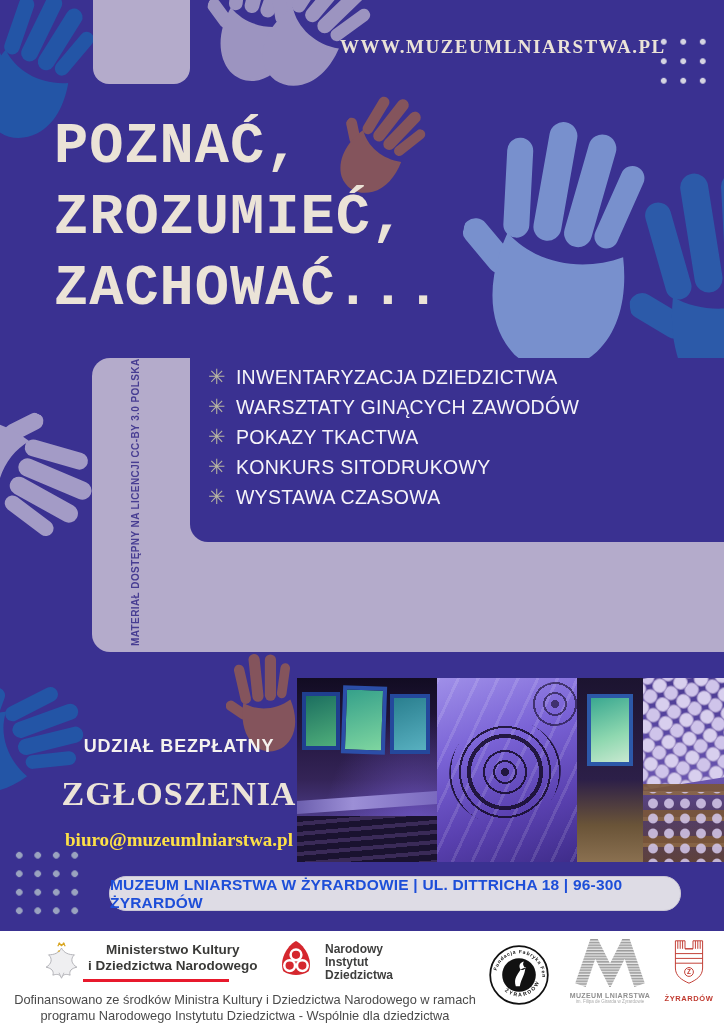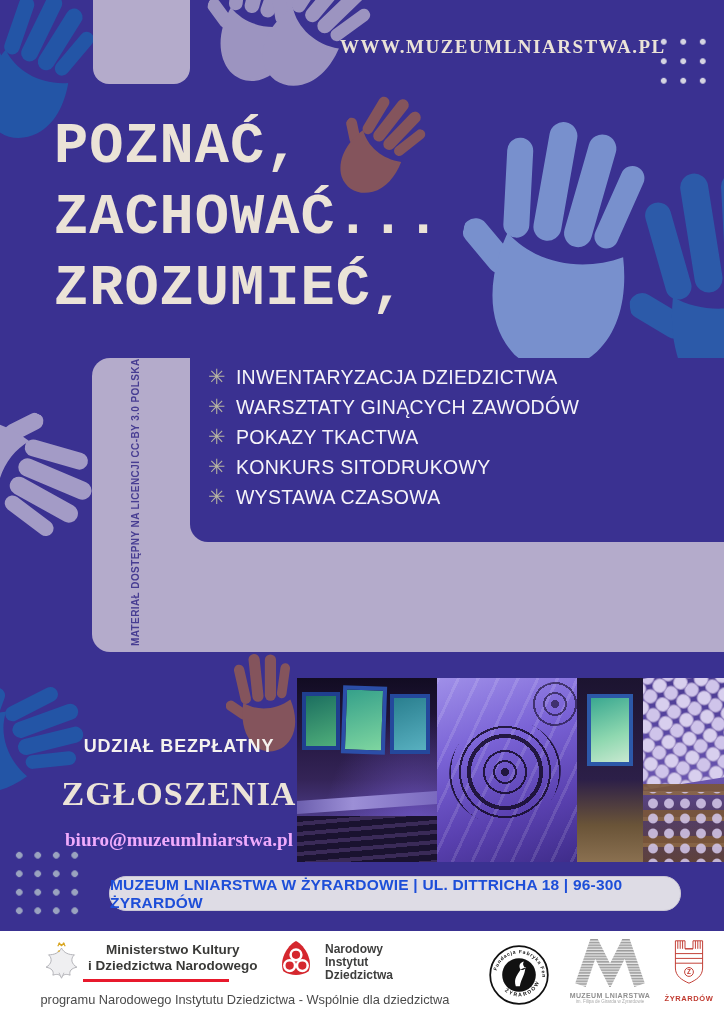--- a/index.html
+++ b/index.html
@@ -38,21 +38,21 @@
   .program-list li{display:flex;align-items:center;height:30px;color:#f6f4f9;
     font-size:19.5px;letter-spacing:0.3px;font-weight:500;}
   .program-list .bullet{font-family:"DejaVu Sans",sans-serif;color:#b7b4a2;
     font-size:21px;margin-right:10px;line-height:1;}
   
   .participation{position:absolute;left:58px;top:736px;width:242px;text-align:center;}
   .free-label{font-size:18px;font-weight:700;letter-spacing:0.8px;color:#f5f2ee;}
   .apply-label{margin-top:18px;font-family:"Liberation Serif",serif;font-weight:700;
     font-size:34px;letter-spacing:1px;color:#ece4d8;}
   .email{margin-top:16px;font-family:"Liberation Serif",serif;font-weight:700;
-    font-size:19px;color:#f0abfc;}
+    font-size:19px;color:#fde047;}
   
   .collage{position:absolute;left:297px;top:678px;width:427px;height:184px;display:flex;}
   .ph{position:relative;height:100%;overflow:hidden;}
   .ph-a{width:140px;background:
     radial-gradient(ellipse at 85% 82%,rgba(130,100,230,.55),transparent 55%),
     linear-gradient(180deg,#120c22 0%,#241740 30%,#342457 55%,#4b3a85 75%,#6a58b8 100%);}
   .frame{position:absolute;}
   .f1{left:5px;top:14px;width:30px;height:50px;border:4px solid #1f3f8f;
     background:linear-gradient(160deg,#1c6f60,#4fae7a);}
   .f2{left:45px;top:8px;width:36px;height:60px;border:4px solid #2b4ea8;
@@ -158,22 +158,22 @@
       <use href="#handshape"></use>
     </svg>
 
   <div class="dots dots-tr"></div>
   <div class="dots dots-bl"></div>
 
   <div class="top-tab"></div>
   <div class="site-url">WWW.MUZEUMLNIARSTWA.PL</div>
   <div class="title">
     <div>POZNAĆ,</div>
+    <div>ZROZUMIEĆ,</div>
     <div>ZACHOWAĆ...</div>
-    <div>ZROZUMIEĆ,</div>
   </div>
 
   <div class="lav-band"></div>
   <div class="list-cover"></div>
   <div class="license-vertical">MATERIAŁ DOSTĘPNY NA LICENCJI CC-BY 3.0 POLSKA</div>
   <ul class="program-list">
     <li>
       <span class="bullet">✳</span>
       <span>INWENTARYZACJA DZIEDZICTWA</span>
     </li>
@@ -292,17 +292,18 @@
           <path d="M8,18 H42 M8,24 H42 M8,30 H42"></path>
           <path d="M20,12 H30"></path>
           <circle cx="25" cy="41" r="5.5"></circle>
         </g>
         <text x="25" y="44" font-size="8" font-weight="bold" text-anchor="middle" fill="#c03a30">Ż</text>
       </svg>
       <div class="crest-name">ŻYRARDÓW</div>
     </div>
 
     <div class="funding-note">
+      <div>Dofinansowano ze środków Ministra Kultury i Dziedzictwa Narodowego w ramach</div>
       <div>programu Narodowego Instytutu Dziedzictwa - Wspólnie dla dziedzictwa</div>
     </div>
   </div>
 
 </div>
 
 </body></html>

